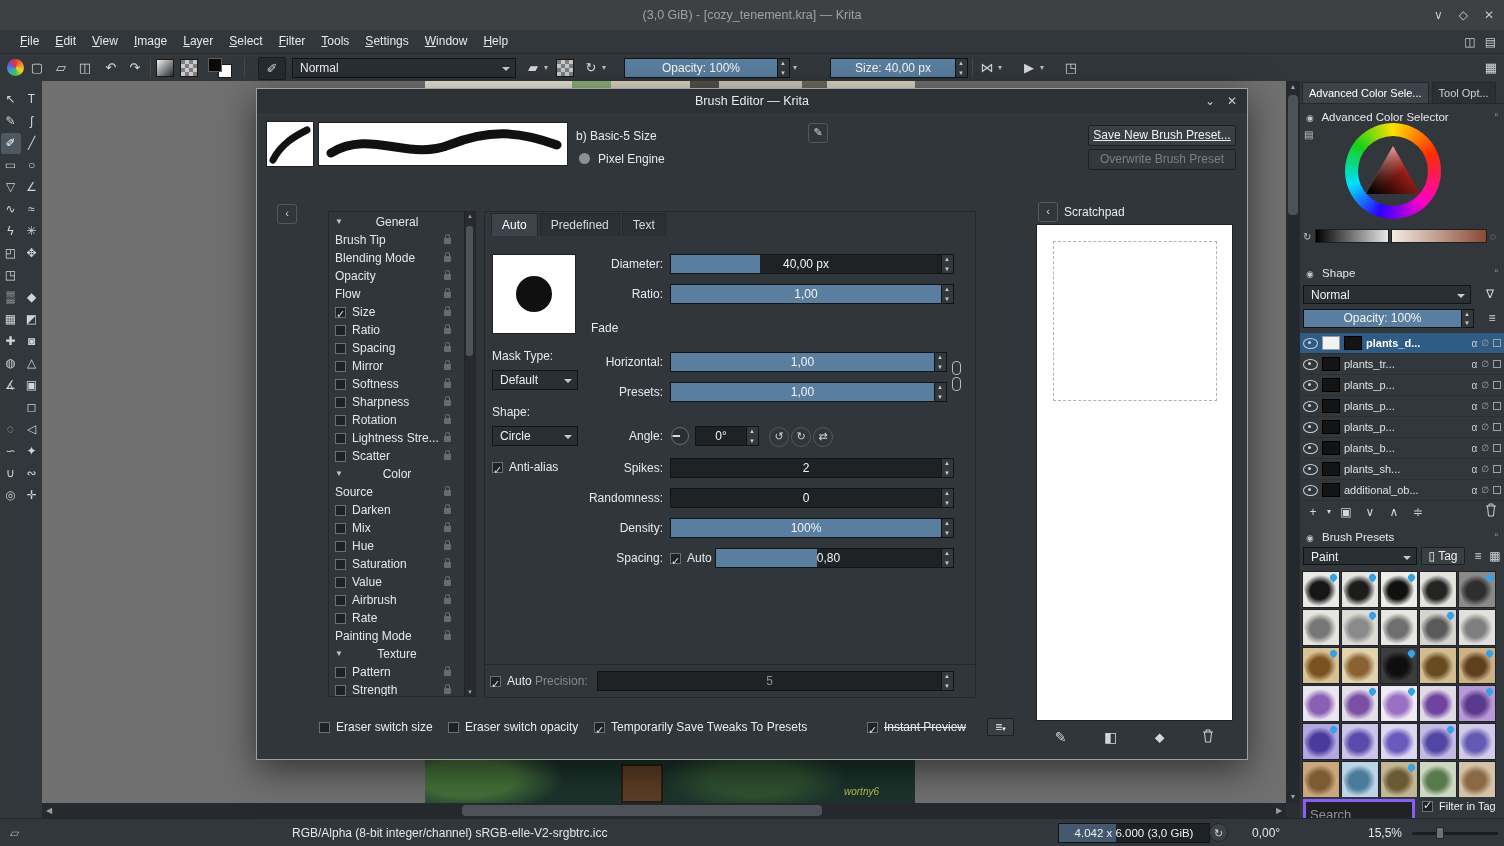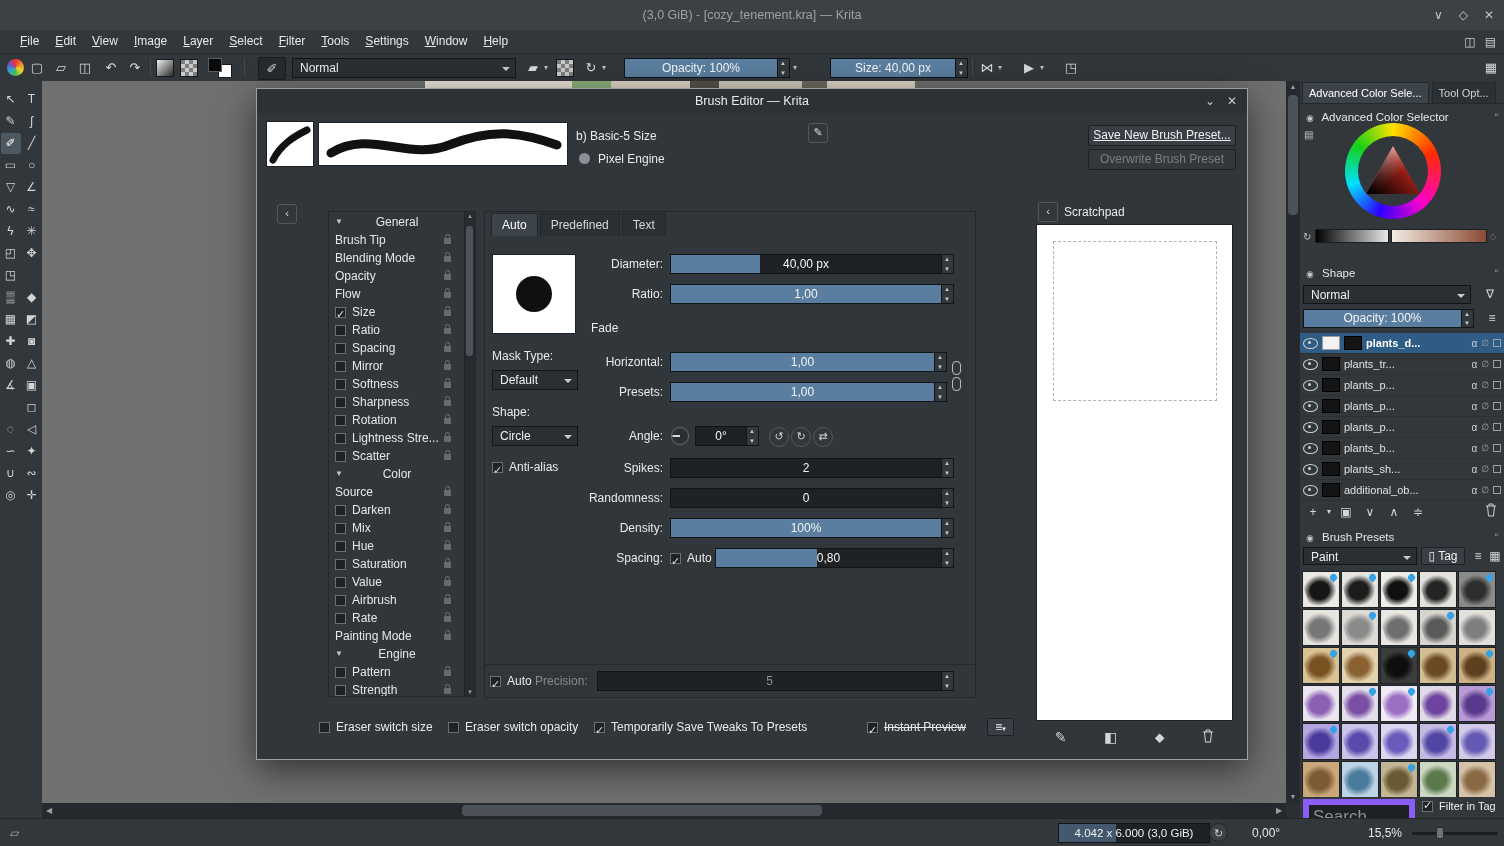--- a/index.html
+++ b/index.html
@@ -137,22 +137,22 @@
   .lalpha{font-size:10px;color:#cfd2d4;flex:none;}
   .lmisc{font-size:9px;color:#9da1a5;flex:none;}
   .lsq{width:8px;height:8px;border:1px solid #9da1a5;flex:none;box-sizing:border-box;}
   .dkbtn{position:absolute;width:20px;height:18px;text-align:center;line-height:18px;color:#d4d6d7;font-size:12px;}
   #preset-grid{position:absolute;left:2px;top:490px;width:200px;height:226px;overflow:hidden;
                display:grid;grid-template-columns:repeat(5,38px);grid-auto-rows:37px;grid-gap:1px;}
   .pcell{position:relative;border:1px solid #1e2226;box-sizing:border-box;overflow:hidden;}
   .pblob{position:absolute;inset:2px;transform:rotate(-18deg);}
   .pdrop{position:absolute;right:2px;top:2px;width:7px;height:7px;background:#35a2e8;
          border-radius:0 50% 50% 50%;transform:rotate(-135deg);}
-  .search{position:absolute;height:16px;background:#1e2225;border:6px solid #8b5cf6;color:#dfe1e2;
-          font-size:17px;padding:12px 4px;box-sizing:border-box;font-family:"Liberation Sans",sans-serif;}
+  .search{position:absolute;height:16px;background:#1e2225;border:3px solid #8b5cf6;color:#dfe1e2;
+          font-size:13px;padding:12px 4px;box-sizing:border-box;font-family:"Liberation Sans",sans-serif;}
   .search::placeholder{color:#8d9194;}
 
   
   .statusbar{position:absolute;left:0;top:818px;width:100%;height:28px;background:#32373b;border-top:1px solid #232629;}
   .sbitem{position:absolute;line-height:28px;white-space:nowrap;color:#e6e7e8;}
   .memwidget{position:absolute;height:20px;background:#1e2225;border:1px solid #121517;overflow:hidden;box-sizing:border-box;}
   .memwidget .fill{position:absolute;left:0;top:0;bottom:0;background:#44596d;width:0;}
   .memwidget .val{position:absolute;inset:0;text-align:center;line-height:18px;font-size:11.5px;color:#eef0f1;}
   .rotbtn{position:absolute;width:19px;height:19px;border-radius:50%;background:#3c4146;border:1px solid #22262a;
           text-align:center;line-height:18px;font-size:11px;color:#d4d6d7;box-sizing:border-box;}
@@ -272,20 +272,26 @@
       <div class="tool">∽</div>
       <div class="tool">✦</div>
       <div class="tool">∪</div>
       <div class="tool">∾</div>
       <div class="tool">◎</div>
       <div class="tool">✛</div>
     </div>
 
   <div class="canvas">
     <div class="art-top"></div>
+    <div class="art-bottom">
+      <div class="blobA"></div>
+        <div class="blobB"></div>
+      <div class="door"></div>
+      <span class="sig">wortny6</span>
+    </div>
   </div>
 
   <div class="vscroll">
     <span class="arr" style="top:0">▲</span>
     <div class="handle"></div>
     <span class="arr" style="bottom:0">▼</span>
   </div>
   <div class="hscroll">
     <span class="arr" style="left:0">◀</span>
     <div class="handle"></div>
@@ -585,21 +591,21 @@
           <div class="orow section"><span class="tri">▼</span><span class="olabel">Color</span></div>
           <div class="orow plain"><span class="olabel">Source</span><span class="lock"></span></div>
           <div class="orow check"><span class="cb"></span><span class="olabel">Darken</span><span class="lock"></span></div>
           <div class="orow check"><span class="cb"></span><span class="olabel">Mix</span><span class="lock"></span></div>
           <div class="orow check"><span class="cb"></span><span class="olabel">Hue</span><span class="lock"></span></div>
           <div class="orow check"><span class="cb"></span><span class="olabel">Saturation</span><span class="lock"></span></div>
           <div class="orow check"><span class="cb"></span><span class="olabel">Value</span><span class="lock"></span></div>
           <div class="orow check"><span class="cb"></span><span class="olabel">Airbrush</span><span class="lock"></span></div>
           <div class="orow check"><span class="cb"></span><span class="olabel">Rate</span><span class="lock"></span></div>
           <div class="orow plain"><span class="olabel">Painting Mode</span><span class="lock"></span></div>
-          <div class="orow section"><span class="tri">▼</span><span class="olabel">Engine</span></div>
+          <div class="orow section"><span class="tri">▼</span><span class="olabel">Texture</span></div>
           <div class="orow check"><span class="cb"></span><span class="olabel">Pattern</span><span class="lock"></span></div>
           <div class="orow check"><span class="cb"></span><span class="olabel">Strength</span><span class="lock"></span></div>
         </div>
       <div class="oscroll">
         <span class="a1" style="top:1px">▲</span>
           <div class="handle"></div>
           <span class="a2" style="bottom:1px">▼</span>
       </div>
     </div>
 
@@ -739,20 +745,21 @@
       <span>
         <svg width="12" height="14" viewBox="0 0 12 14">
             <path d="M1 3h10M4 3V1h4v2M2.5 3l1 10h5l1-10" stroke="#d4d6d7" fill="none"></path>
           </svg>
       </span>
     </div>
   </div>
 
   <div class="statusbar">
     <span class="sbitem" style="left:10px;color:#b9bcbe">▱</span>
+    <span class="sbitem" style="left:292px">RGB/Alpha (8-bit integer/channel)  sRGB-elle-V2-srgbtrc.icc</span>
     <div class="memwidget" style="left:1058px;top:4px;width:152px">
       <div class="fill" style="width: 38%;"></div>
         <div class="val">4.042 x 6.000 (3,0 GiB)</div>
     </div>
     <span class="rotbtn" style="left:1209px;top:4px">↻</span>
     <span class="sbitem" style="left:1252px">0,00°</span>
     <span class="sbitem" style="left:1368px">15,5%</span>
     <div class="zoomslider" style="left:1412px;top:8px;width:86px">
       <div class="ztrack"></div>
         <div class="zhandle" style="left:24px"></div>

